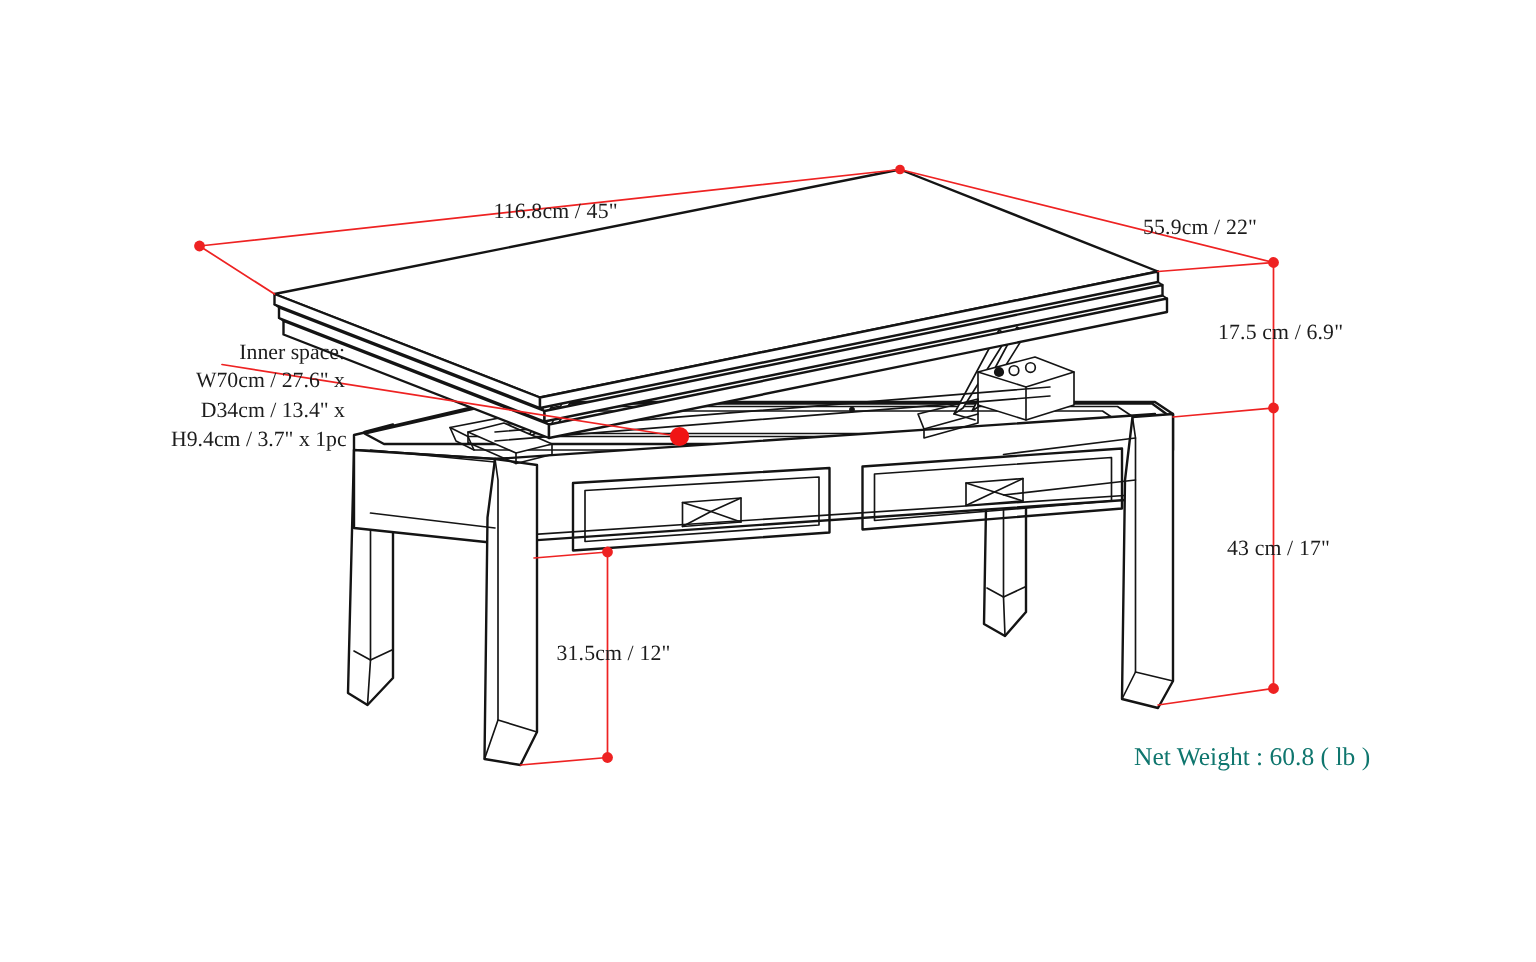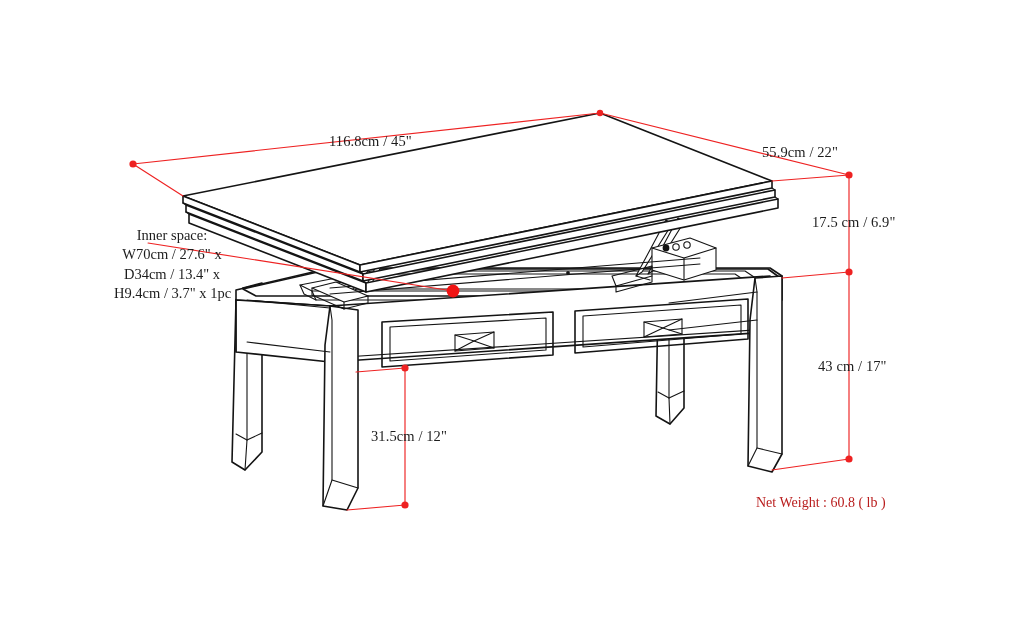--- a/index.html
+++ b/index.html
@@ -86,28 +86,28 @@
     letter-spacing: 0.1px;
     line-height: 1.32;
   }
   .label-block {
     position: absolute;
     font-family: "Liberation Serif", "DejaVu Serif", serif;
     font-size: 14.5px;
     color: #1c1c1c;
     line-height: 1.34;
     white-space: nowrap;
-    text-align: center;
+    text-align: right;
   }
   .label-block .ln { display: block; }
   .weight-label {
     position: absolute;
     font-family: "Liberation Serif", "DejaVu Serif", serif;
-    font-size: 14px;
-    color: #b91c1c;
+    font-size: 17px;
+    color: #0f766e;
     white-space: nowrap;
   }
 </style>
 </head>
 <body>
 
 <div id="drawing-root">
 
   <svg class="canvas" viewBox="0 0 1024 641">
 

